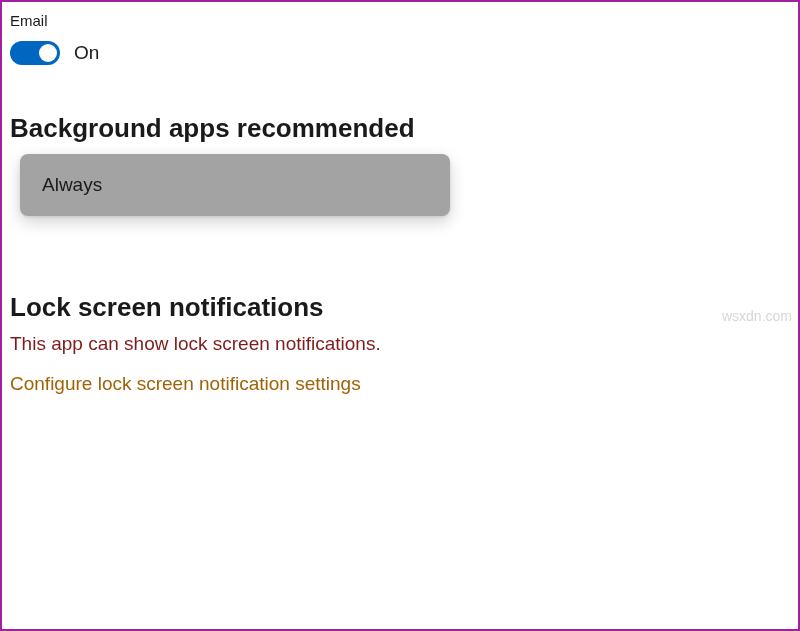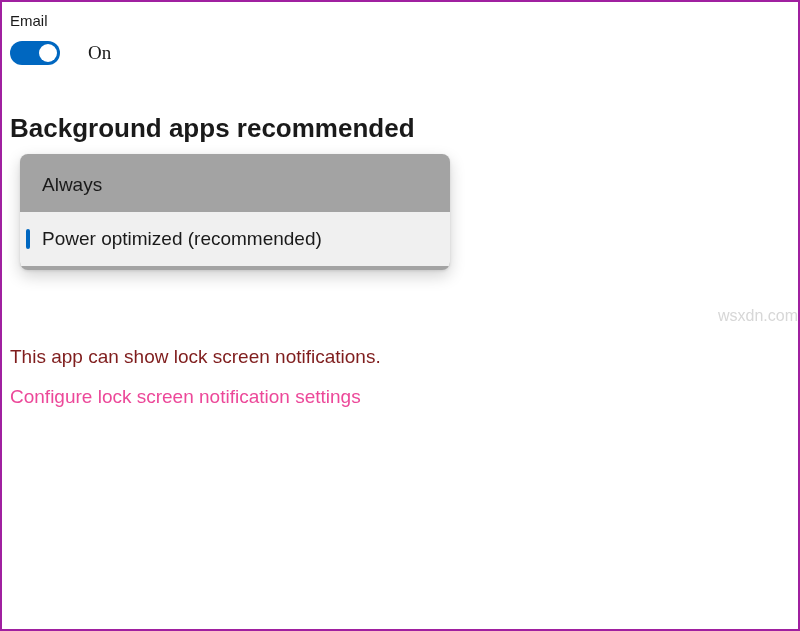--- a/index.html
+++ b/index.html
@@ -21,24 +21,23 @@
     }
     .section-label {
       font-size: 15px;
       color: #1a1a1a;
       font-weight: 400;
       margin-bottom: 12px;
     }
     .toggle-row {
       display: flex;
       align-items: center;
-      gap: 28px;
+      gap: 14px;
       margin-bottom: 48px;
       margin-top: 6px;
-      font-family: Liberation Serif, serif;
     }
     .toggle {
       width: 50px;
       height: 24px;
       background: #0067c0;
       border-radius: 12px;
       position: relative;
       cursor: pointer;
     }
     .toggle-knob {
@@ -102,29 +101,29 @@
       margin-top: 44px;
     }
     .desc-text {
       font-size: 19px;
       color: #7f1d1d;
       margin-top: 6px;
       margin-bottom: 18px;
     }
     .link-text {
       font-size: 19px;
-      color: #ec4899;
+      color: #a16207;
       cursor: pointer;
     }
     .watermark-v {
       position: absolute;
-      right: 0;
+      right: 6px;
       top: 50%;
       transform: translateY(-50%);
-      font-size: 16px;
+      font-size: 14px;
       color: #d7d7d7;
     }
   </style>
 </head>
 <body>
 
 <div class="content">
 
   <div class="section-label">Email</div>
 
@@ -132,25 +131,25 @@
     <div class="toggle">
       <div class="toggle-knob"></div>
     </div>
     <div class="toggle-state">On</div>
   </div>
 
   <div class="heading">Background apps recommended</div>
 
   <div class="dropdown">
     <div class="dropdown-item">Always</div>
-    <div class="dropdown-item selected">Power optimized (recommended)</div>
   </div>
 
   <div class="hidden-row-bit"></div>
 
   <div class="lockscreen-block">
+    <div class="heading">Lock screen notifications</div>
     <div class="desc-text">This app can show lock screen notifications.</div>
     <div class="link-text">Configure lock screen notification settings</div>
   </div>
 
 </div>
 
 <div class="watermark-v">wsxdn.com</div>
 
 </body></html>

